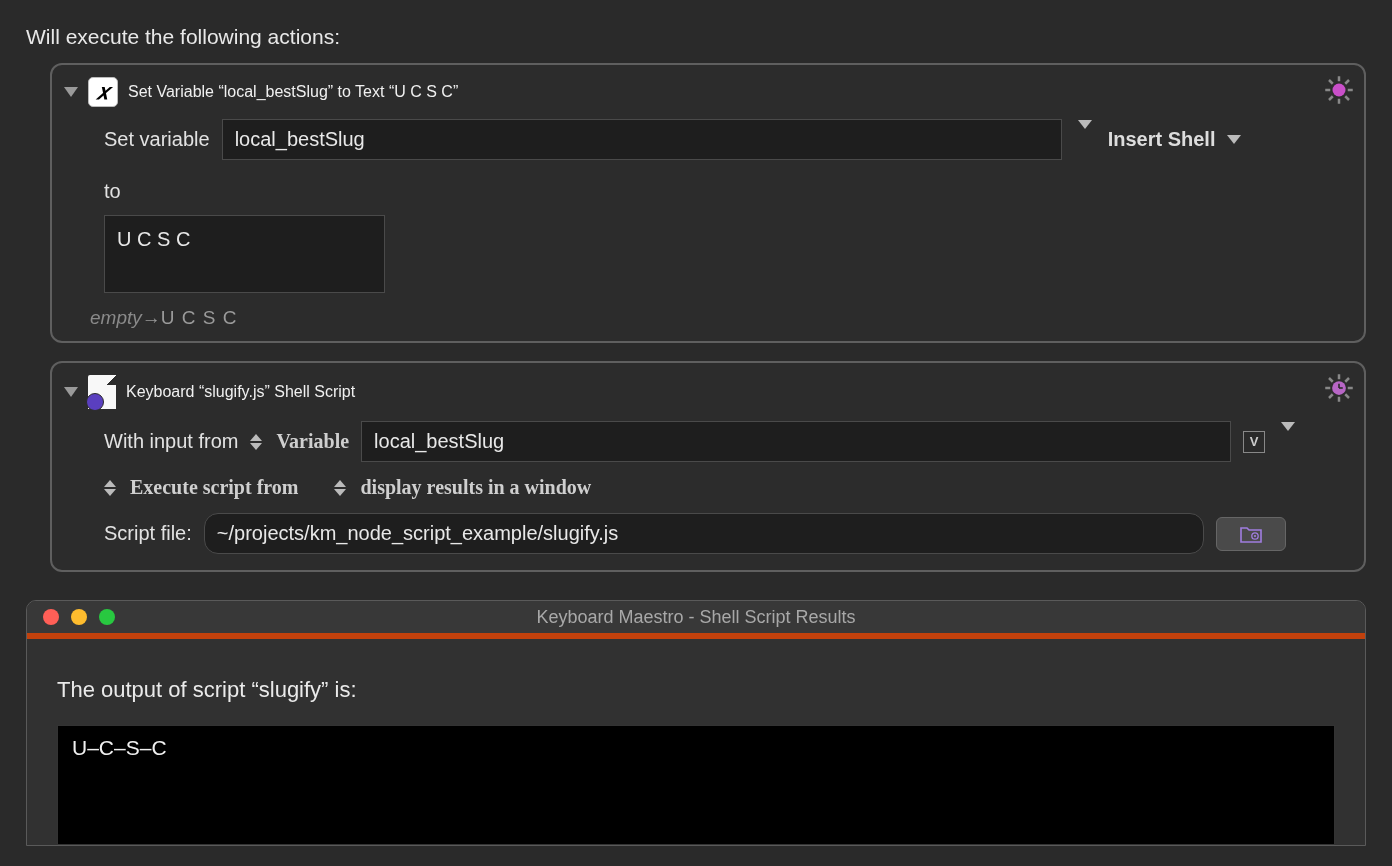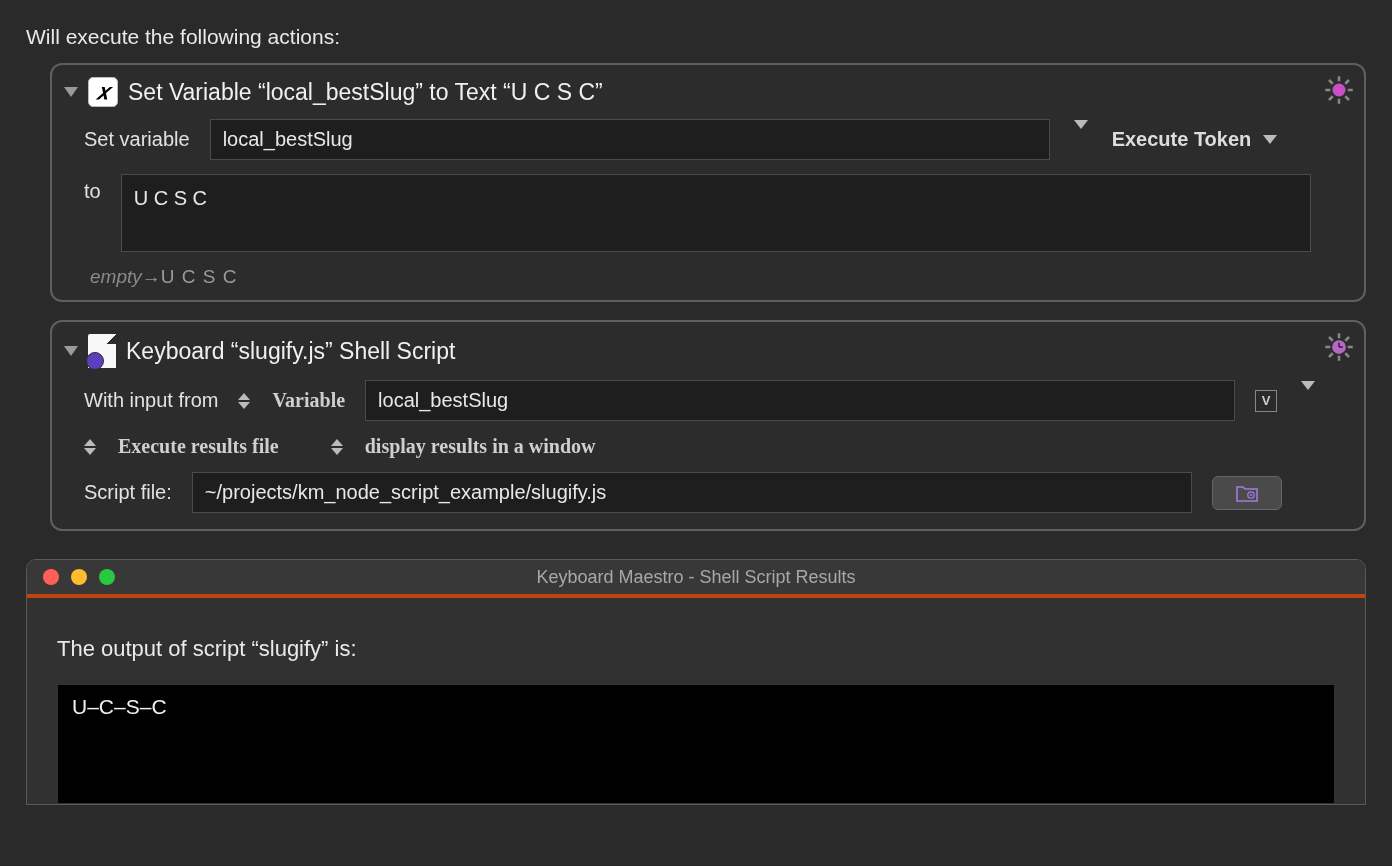--- a/index.html
+++ b/index.html
@@ -66,29 +66,29 @@
       background: linear-gradient(135deg, #f8f8f8 50%, #2c2c2c 50%);
     }
     .script-file-icon .badge {
       position: absolute;
       bottom: -2px; left: -2px;
       width: 18px; height: 18px;
       border-radius: 50%;
       background: #5a3fbf;
       border: 1px solid #2c2c2c;
     }
-    .action-title { font-size: 23px; color: #f0f0f0; }
+    .action-title { font-size: 16px; color: #f0f0f0; }
     .gear {
       position: absolute;
       top: 10px; right: 10px;
       width: 30px; height: 30px;
     }
     .gear svg { width: 30px; height: 30px; }
 
-    .row { display: flex; align-items: center; gap: 20px; margin-bottom: 14px; margin-left: 20px; }
+    .row { display: flex; align-items: center; gap: 12px; margin-bottom: 14px; margin-left: 40px; }
     .lbl { font-size: 20px; color: #e2e2e2; white-space: nowrap; }
 
     .input, .textarea, .select-box {
       background: #1e1e1e;
       border: 1px solid #4a4a4a;
       color: #e8e8e8;
       font-size: 20px;
       padding: 8px 12px;
       font-family: inherit;
     }
@@ -147,21 +147,21 @@
     .small-badge {
       width: 22px; height: 22px;
       border: 1px solid #888;
       color: #ccc;
       display: flex; align-items: center; justify-content: center;
       font-size: 13px;
       font-weight: 600;
       background: #2a2a2a;
     }
 
-    .script-file-input { flex: 1; max-width: 1000px; }
+    .script-file-input { flex: 1; max-width: 1000px; border-radius: 14px; }
     .folder-btn {
       width: 70px; height: 34px;
       background: #4a4a4a;
       border: 1px solid #666;
       border-radius: 6px;
       display: flex; align-items: center; justify-content: center;
       color: #a07de0;
       cursor: pointer;
     }
     .folder-btn svg { width: 24px; height: 20px; }
@@ -172,21 +172,21 @@
       background: #313131;
       border: 1px solid #5a5a5a;
       border-radius: 10px 10px 0 0;
       overflow: hidden;
     }
     .titlebar {
       height: 38px;
       background: #383838;
       display: flex; align-items: center;
       position: relative;
-      border-bottom: 4px solid #c2410c;
+      border-bottom: 6px solid #c2410c;
     }
     .traffic { display: flex; gap: 12px; margin-left: 16px; }
     .light { width: 16px; height: 16px; border-radius: 50%; }
     .light.red { background: #ff5f57; }
     .light.yellow { background: #febc2e; }
     .light.green { background: #28c840; }
     .window-title {
       position: absolute; left: 0; right: 0; text-align: center;
       font-size: 18px; color: #a8a8a8;
     }
@@ -230,26 +230,26 @@
           </g>
         </g>
       </svg>
     </div>
 
     <div class="row">
       <span class="lbl">Set variable</span>
       <input class="input var-input" value="local_bestSlug" style="">
       <span><span class="chevron-down"></span></span>
       <span class="insert-token">
-        <span>Execute Token</span>
+        <span>Insert Shell</span>
         <span class="chevron-down"></span>
       </span>
     </div>
 
-    <div class="row" style="align-items:flex-start;">
+    <div class="row" style="align-items:flex-start;flex-direction:column;">
       <span class="lbl" style="margin-top:6px;">to</span>
       <textarea class="textarea" style="">U C S C</textarea>
     </div>
 
     <div class="result-line">
       <span class="empty">empty</span>
       <span class="arrow">→</span>
       <span class="val">U C S C</span>
     </div>
   </div>
@@ -292,21 +292,21 @@
       <input class="input var-input-2" value="local_bestSlug" style="">
       <span class="small-badge">V</span>
       <span><span class="chevron-down"></span></span>
     </div>
 
     <div class="row">
       <span class="sort-icon">
           <span class="up"></span>
           <span class="down"></span>
         </span>
-      <span class="popup-label">Execute results file</span>
+      <span class="popup-label">Execute script from</span>
       <span style="width:12px;"></span>
       <span class="sort-icon">
           <span class="up"></span>
           <span class="down"></span>
         </span>
       <span class="popup-label">display results in a window</span>
     </div>
 
     <div class="row" style="margin-bottom:4px;">
       <span class="lbl">Script file:</span>

